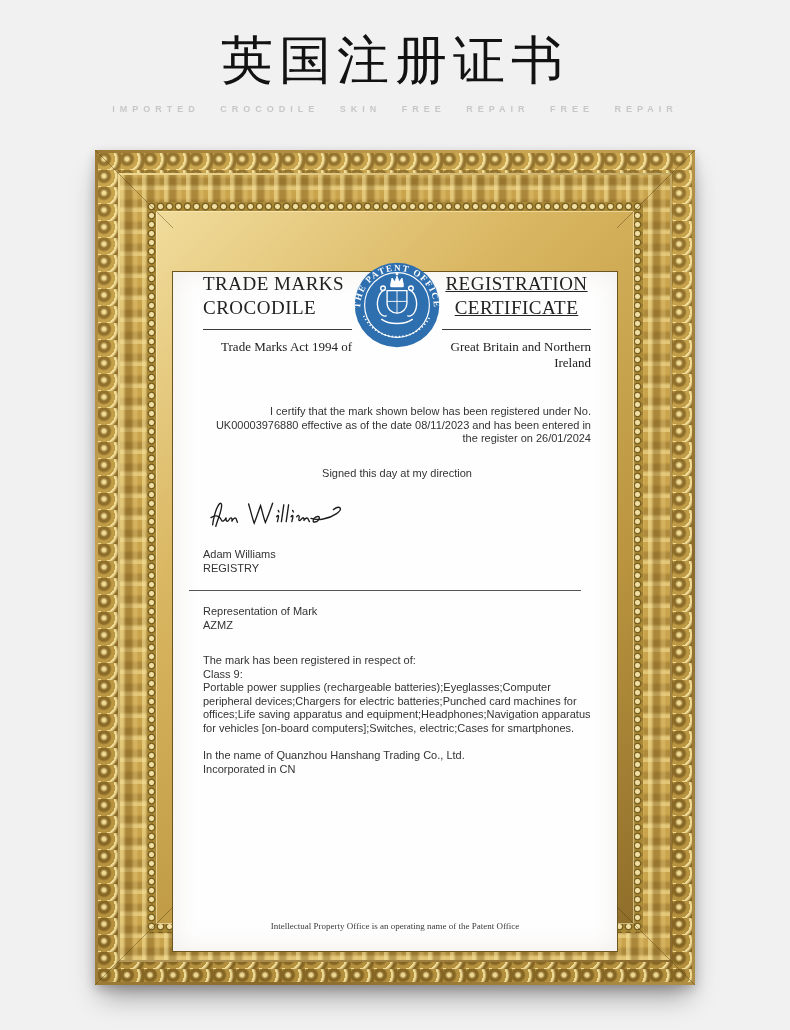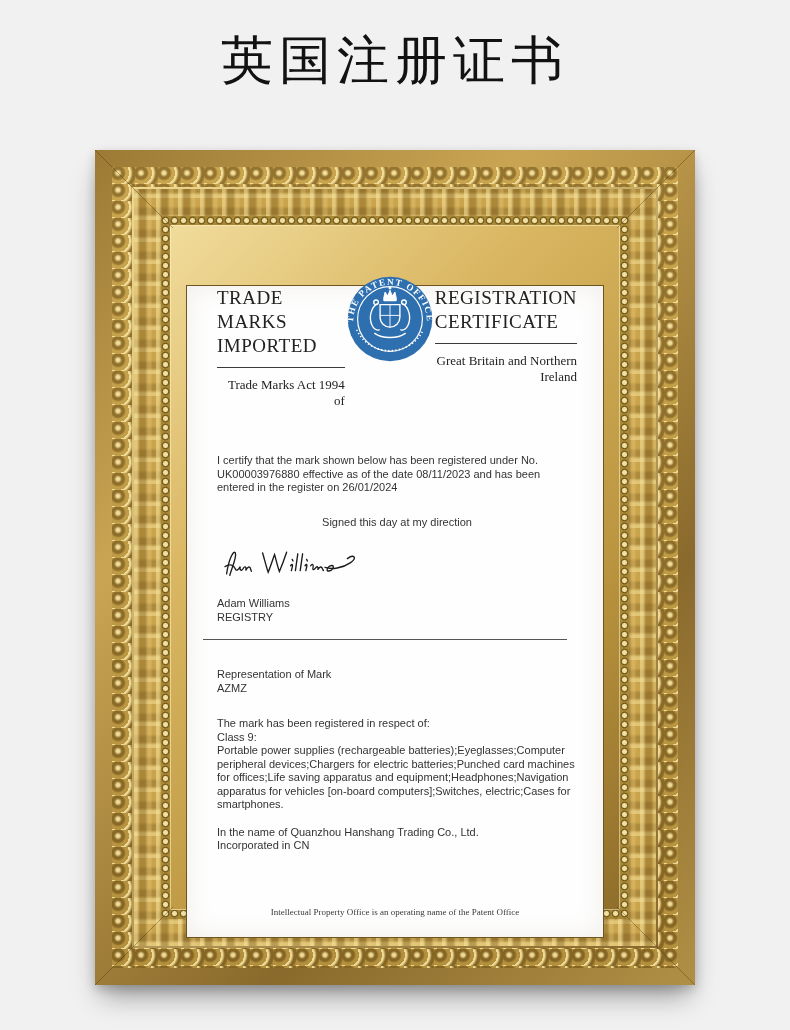--- a/index.html
+++ b/index.html
@@ -35,21 +35,21 @@
     letter-spacing:5px;
     word-spacing:13px;
     color:#c7c7c7;
     font-weight:bold;
   }
 
   
   .frame{
     position:absolute;left:95px;top:150px;width:600px;height:835px;
     background:linear-gradient(135deg,#9c7a35,#c9a553 30%,#8a6a2c 70%,#b08f45);
-    padding:17px;
+    padding:3px;
     box-shadow:0 16px 26px -6px rgba(0,0,0,.38), 0 4px 10px rgba(0,0,0,.18);
   }
   .band-scroll{
     width:100%;height:100%;padding:20px;
     background-color:#b18c3a;
     background-image:
       repeating-radial-gradient(circle at 6px 6px, rgba(250,232,165,.85) 0 1.5px, rgba(105,76,22,.55) 4px 6px, rgba(201,166,79,.35) 8px 11px),
       linear-gradient(180deg,#c9a54e,#a88434);
     background-size:23px 17px, 100% 100%;
   }
@@ -90,62 +90,63 @@
     color:var(--ink);
   }
   .content{padding:0 26px 0 30px;}
 
   .cert-header{
     display:flex;justify-content:space-between;align-items:flex-start;
     margin-top:44px;padding:0 0 0 0;
   }
   .hcol{width:152px;font-family:"Liberation Serif", serif;}
   .hcol .htitle{font-size:19px;line-height:24px;letter-spacing:.5px;color:#222;}
-  .hcol.right .htitle{text-align:left;}
+  .hcol.right .htitle{text-align:center;text-decoration:underline;}
   .hrule{border:none;border-top:1.6px solid #3a3a3a;margin-top:9px;}
   .hcaption{font-size:13px;margin-top:9px;text-align:right;color:#222;}
   .seal-wrap{width:90px;height:90px;margin-top:-12px;flex:0 0 auto;}
 
   .para{font-size:11px;line-height:13.5px;color:#333;}
-  .certify{margin-top:45px;max-width:414px;}
+  .certify{margin-top:34px;max-width:414px;text-align:right;}
   .signed{margin-top:21px;text-align:center;}
   .sig{margin-top:16px;margin-left:2px;display:block;}
   .signer{margin-top:12px;}
   .divider{border:none;border-top:1.2px solid #555;margin:15px 10px 0 -14px;}
-  .rep{margin-top:28px;}
+  .rep{margin-top:14px;}
   .respect{margin-top:22px;}
   .goods{max-width:416px;}
   .owner{margin-top:14px;}
   .footnote{
     position:absolute;left:0;right:0;bottom:20px;text-align:center;
     font-family:"Liberation Serif", serif;font-size:9px;color:#3a3a3a;
   }
 </style>
 </head>
 <body>
 
 <div class="banner">
   <div class="banner-title">英国注册证书</div>
+  <div class="banner-sub">IMPORTED CROCODILE SKIN FREE REPAIR FREE REPAIR</div>
 </div>
 
 <div class="frame">
   <div class="band-scroll">
     <div class="band-ridge">
       <div class="band-acanthus">
         <div class="band-bead">
           <div class="band-slope">
 
             <div class="paper">
               <div class="content">
 
                 <div class="cert-header">
                   <div class="hcol left">
                     <div class="htitle">
                       <div>TRADE MARKS</div>
-                      <div>IMPORTED</div>
+                      <div>CROCODILE</div>
                     </div>
                     <hr class="hrule">
                     <div class="hcaption">Trade Marks Act 1994 of</div>
                   </div>
 
                   <div class="seal-wrap">
                     <svg viewBox="0 0 100 100" width="90" height="90">
                       <circle cx="50" cy="50" r="47" fill="var(--seal-blue)"></circle>
                       <circle cx="50" cy="50" r="36" fill="none" stroke="#ffffff" stroke-width="1.3"></circle>
                       <path id="sealArc" d="M 9 53 A 41 41 0 0 1 91 53" fill="none"></path>

